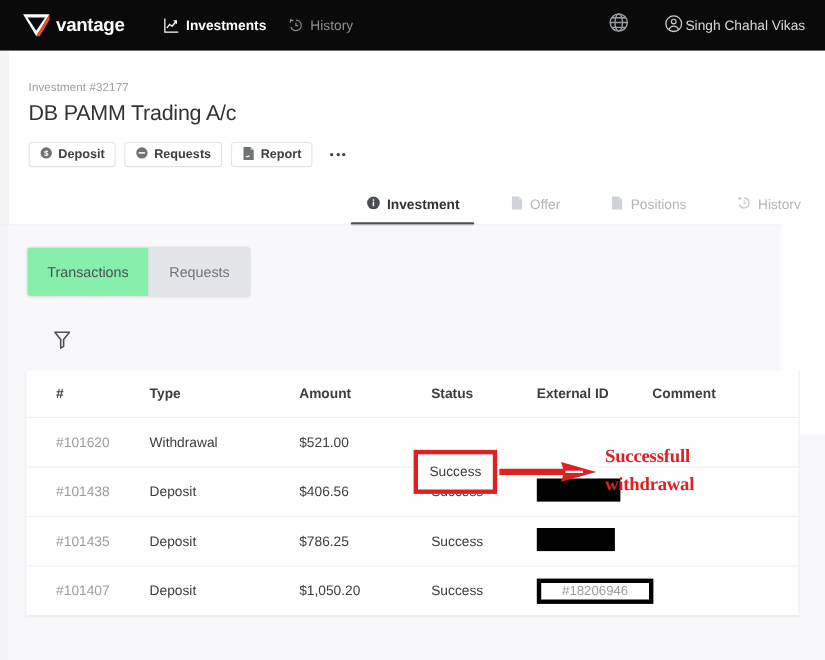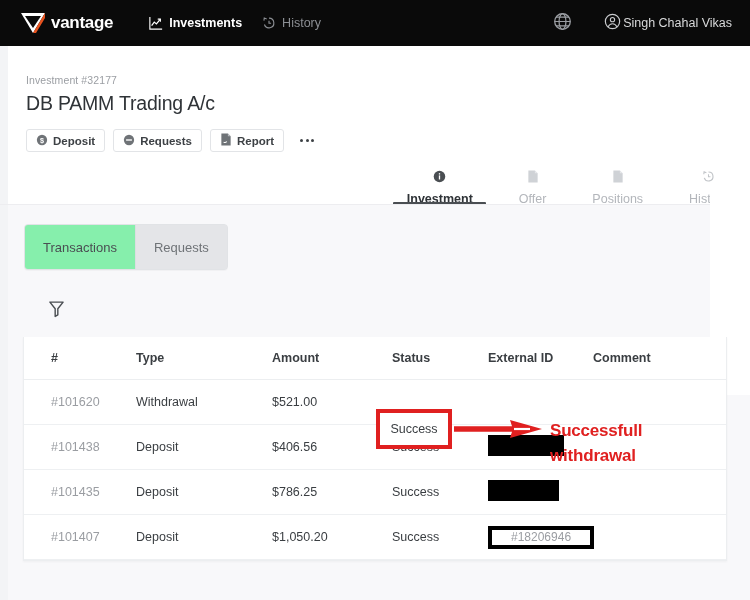--- a/index.html
+++ b/index.html
@@ -70,21 +70,21 @@
 
   
   .sec-tabs{
     position:absolute; left:0; top:170px; width:750px; height:34px;
     display:flex; justify-content:flex-end; align-items:flex-start;
     padding-right:22px;
   }
   .sec-tab{
     display:flex; align-items:center; gap:6px;
     height:32px; padding:0 0 0 0; margin-left:46px;
-    font-size:12.5px; color:#b3b6bb; cursor:pointer; position:relative;flex-direction:column;
+    font-size:12.5px; color:#b3b6bb; cursor:pointer; position:relative;
   }
   .sec-tab.active{ color:#2f3337; font-weight:700; }
   .sec-tab.active::after{
     content:""; position:absolute; left:-14px; right:-13px; bottom:-3px;
     height:3px; background:#4a4e52; border-radius:1px;
   }
   .tabs-rule{
     position:absolute; left:0; top:204px; width:750px; height:1px;
     background:#ededf0;
   }
@@ -149,23 +149,24 @@
 
   
   .anno-box{
     position:absolute; left:376px; top:409px; width:76px; height:40px;
     border:4px solid #e02020; background:#ffffff;
     display:flex; align-items:center; justify-content:center;
     font-size:12.5px; color:#3a3e42;
   }
   .anno-arrow{ position:absolute; left:452px; top:418px; }
   .anno-text{
-    position:absolute; left:550px; top:418px; width:190px;
+    position:absolute; left:550px; top:402px; width:190px;
     color:#e02020; font-size:17px; font-weight:700; line-height:25px;
     letter-spacing:-.2px;
+    font-family:Liberation Serif, serif;
   }
 </style>
 </head>
 <body>
 
 <div id="app">
 
   <div class="left-strip"></div>
 
   <div class="topnav">

